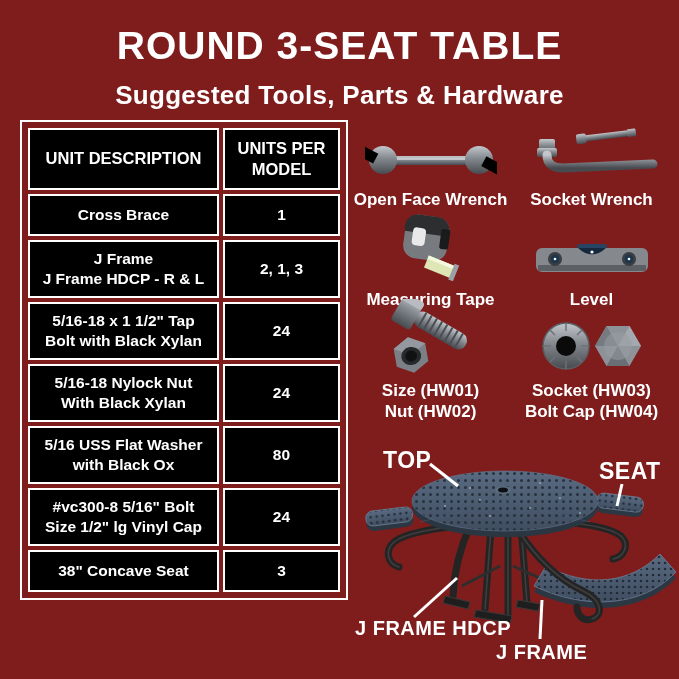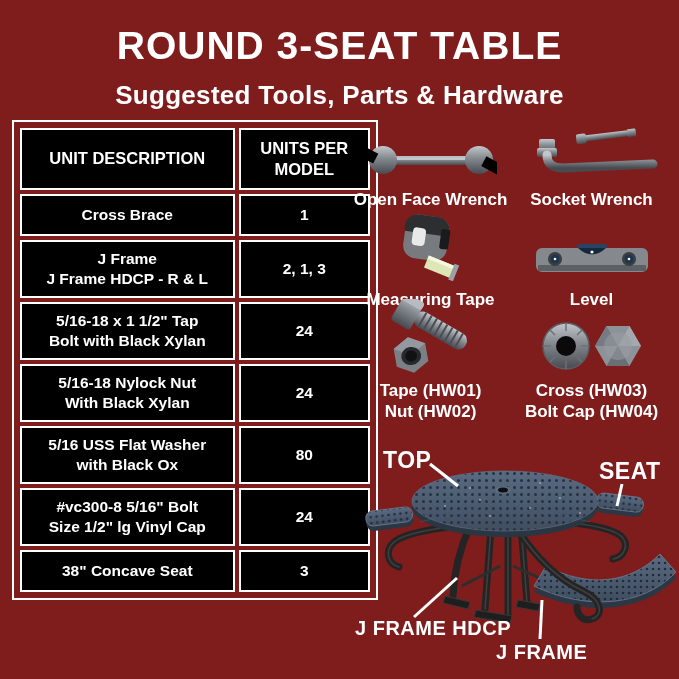--- a/index.html
+++ b/index.html
@@ -5,21 +5,21 @@
   html,body{margin:0;padding:0;background:#000;}
   #canvas{
     position:relative;width:679px;height:679px;background:#7f1d1d;overflow:hidden;
     font-family:"Liberation Sans","DejaVu Sans",sans-serif;color:#fff;
   }
   
   .header{position:absolute;top:26px;left:0;width:100%;text-align:center;}
   .title{font-size:39px;font-weight:bold;letter-spacing:1px;line-height:1.05;}
   .subtitle{font-size:26px;font-weight:bold;margin-top:13px;letter-spacing:0.3px;}
   
-  .parts-wrap{position:absolute;left:12px;top:120px;width:366px;border:2px solid #fff;padding:2px;box-sizing:border-box;}
+  .parts-wrap{position:absolute;left:20px;top:120px;width:328px;border:2px solid #fff;padding:2px;box-sizing:border-box;}
   table.parts{width:100%;border-collapse:separate;border-spacing:4px;}
   table.parts td,table.parts th{
     border:2px solid #fff;background:#000;color:#fff;font-weight:bold;
     text-align:center;vertical-align:middle;padding:2px 4px;box-sizing:border-box;
     font-size:15.5px;line-height:1.3;white-space:pre-line;
   }
   table.parts th{font-size:16.5px;height:62px;}
   td.units{width:38%;font-size:16px;}
   tr.single td{height:42px;}
   tr.double td{height:58px;}
@@ -194,39 +194,39 @@
             <rect x="10" y="11" width="22" height="8" rx="3" fill="#b8bcc1"></rect>
           </g>
           <g transform="rotate(-10 30 56)">
             <polygon points="30,38 46,47 46,65 30,74 14,65 14,47" fill="#7b8086"></polygon>
             <polygon points="30,38 46,47 30,56 14,47" fill="#94999f"></polygon>
             <ellipse cx="30" cy="57" rx="10" ry="9" fill="#26282b"></ellipse>
             <ellipse cx="30" cy="57" rx="6" ry="5.5" fill="#101112"></ellipse>
           </g>
         </svg>
       </div>
-      <div class="tlabel">Tape (HW01)
+      <div class="tlabel">Size (HW01)
 Nut (HW02)</div>
     </div>
 
     <div class="tool">
       <div class="iconbox">
         <svg width="112" height="58" viewBox="0 0 112 58">
           <circle cx="30" cy="29" r="23" fill="url(#metal)"></circle>
           <circle cx="30" cy="29" r="23" fill="none" stroke="#5a5e63" stroke-width="1.5"></circle>
           <path d="M30,6 v8 M30,44 v8 M7,29 h8 M45,29 h8 M14,13 l5,5 M41,40 l5,5 M46,13 l-5,5 M19,40 l-5,5" stroke="#6d7278" stroke-width="1.5"></path>
           <circle cx="30" cy="29" r="10" fill="#0a0a0a"></circle>
           <polygon points="59,29 70.5,9 93.5,9 105,29 93.5,49 70.5,49" fill="#8d9298"></polygon>
           <polygon points="59,29 70.5,9 82,29" fill="#767b81"></polygon>
           <polygon points="93.5,9 105,29 82,29" fill="#a4a9af"></polygon>
           <polygon points="93.5,49 70.5,49 82,29" fill="#6a6f75"></polygon>
           <circle cx="82" cy="29" r="14" fill="#989da3" opacity="0.55"></circle>
         </svg>
       </div>
-      <div class="tlabel">Cross (HW03)
+      <div class="tlabel">Socket (HW03)
 Bolt Cap (HW04)</div>
     </div>
   </div>
 
   <svg class="diagram" viewBox="0 0 329 251">
 
     <g stroke="#242424" stroke-width="7" fill="none" stroke-linecap="round">
       <path d="M128,96 C92,99 56,104 44,114 C34,123 38,136 49,139"></path>
       <path d="M182,92 C228,94 260,99 271,108 C280,117 274,129 263,131"></path>
       <path d="M120,98 C110,120 104,145 103,168"></path>

